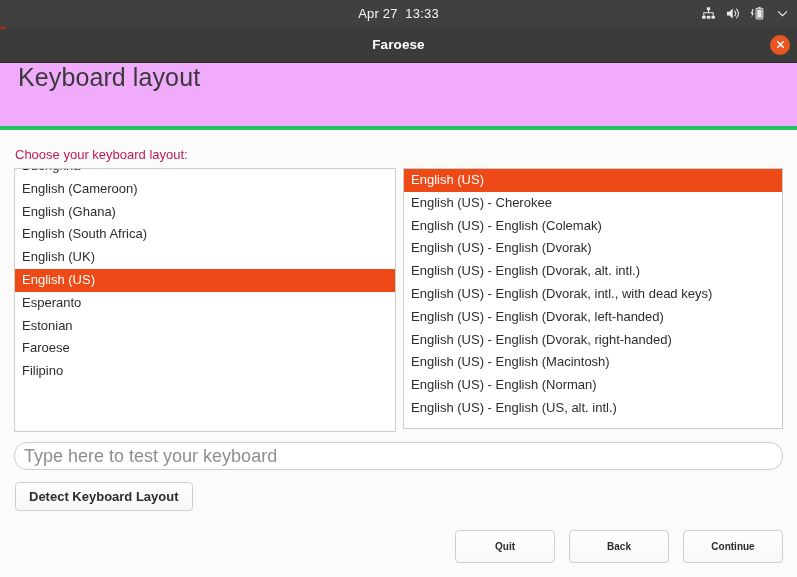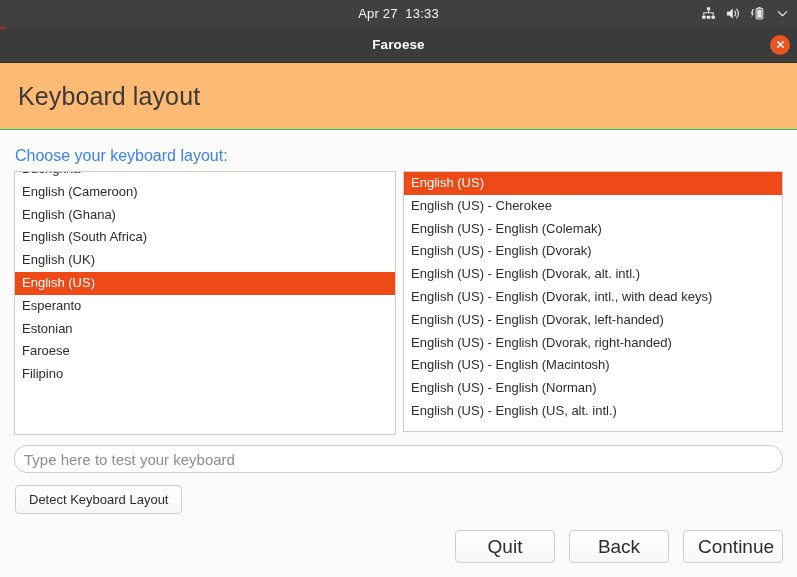--- a/index.html
+++ b/index.html
@@ -76,43 +76,43 @@
     border: none;
     cursor: pointer;
     display: flex;
     align-items: center;
     justify-content: center;
   }
 
   
   #heading {
     height: 67px;
-    background: #fdba74;
-    display: flex;
-    align-items: center;
+    background: #f0abfc;
+    display: flex;
+    align-items: flex-start;
     padding-left: 18px;
-    border-bottom: 1px solid #22c55e;
+    border-bottom: 4px solid #22c55e;
   }
   #heading h1 {
     font-size: 25px;
     font-weight: normal;
     color: #3a3a38;
     letter-spacing: 0.1px;
   }
 
   
   #content {
     position: relative;
     height: 446px;
     background: #fbfbfa;
     padding: 0 14px;
   }
   .prompt {
-    font-size: 16px;
-    color: #3b82f6;
+    font-size: 13px;
+    color: #be185d;
     padding-top: 17px;
     padding-bottom: 6px;
     padding-left: 1px;
   }
 
   
   .lists {
     position: relative;
     display: flex;
     gap: 7px;
@@ -145,60 +145,61 @@
     color: #ffffff;
   }
 
   
   #testfield {
     display: block;
     width: 769px;
     height: 28px;
     margin-top: 10px;
     padding: 0 9px;
-    font-size: 15px;
+    font-size: 18px;
     font-family: "Liberation Sans", sans-serif;
     color: #2d2d2b;
     background: #ffffff;
     border: 1px solid #cdcdc7;
     border-radius: 13px;
     outline: none;
   }
   #testfield::placeholder { color: #8e8e8a; }
 
   
   .btn {
     font-family: "Liberation Sans", sans-serif;
     font-size: 13px;
     color: #2d2d2b;
     background: linear-gradient(#ffffff, #f7f7f5);
     border: 1px solid #cfcfc9;
     border-radius: 4px;
     cursor: pointer;
     height: 29px;
     padding: 0 14px;
+    font-weight: bold;
   }
   #detectbtn {
     margin-top: 12px;
     margin-left: 1px;
     padding: 0 13px;
   }
 
   
   #footer {
     position: absolute;
     right: 14px;
     bottom: 13px;
     display: flex;
     gap: 14px;
   }
   #footer .btn {
     width: 100px;
     height: 33px;
-    font-size: 19px;
+    font-size: 10px;
   }
 </style>
 </head>
 <body>
 
 <div id="topbar">
   <span class="clock">Apr 27  13:33</span>
   <div class="tray">
     <span class="ic">
       <svg width="15" height="15" viewBox="0 0 16 16">

